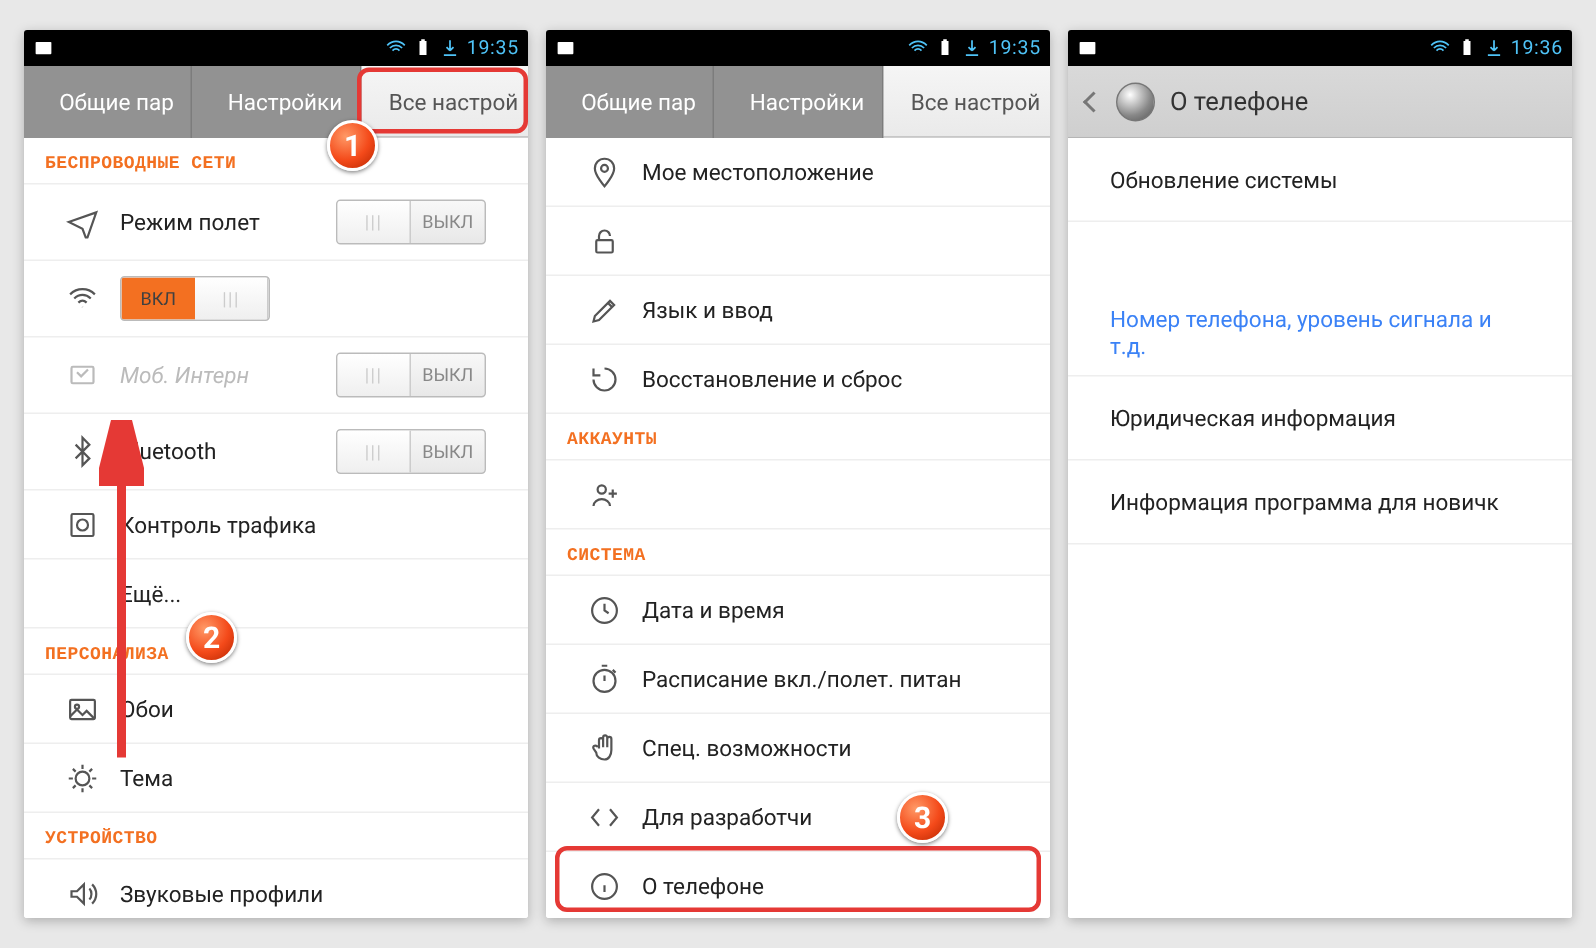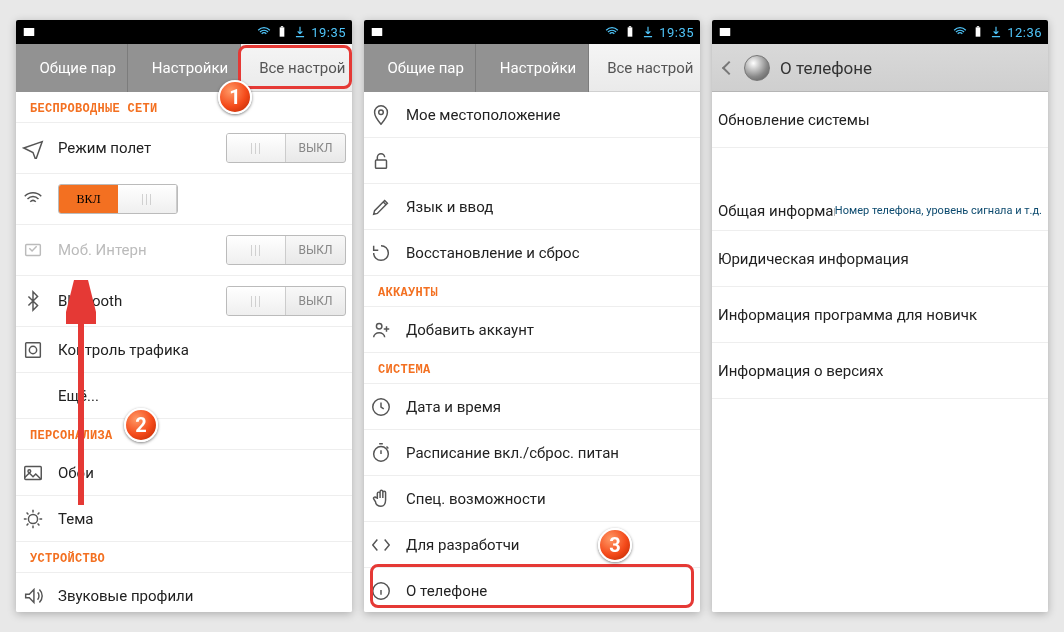--- a/index.html
+++ b/index.html
@@ -69,56 +69,56 @@
     color: #f37021;
     font-size: 12px;
     font-weight: 600;
     letter-spacing: .3px;
     border-bottom: 1px solid #eee;
     font-family: Liberation Mono, monospace;
   }
   .row {
     display: flex;
     align-items: center;
-    padding: 10px 6px;
+    padding: 10px 28px;
     gap: 14px;
     border-bottom: 1px solid #eee;
     min-height: 46px;
   }
   .row.tall { min-height: 56px; }
   .row-icon { width: 22px; height: 22px; flex: 0 0 22px; display:flex; align-items:center; justify-content:center; }
   .row-icon svg { width: 22px; height: 22px; stroke: #555; fill: none; stroke-width: 1.6; }
   .row-icon.grey svg { stroke: #bbb; }
   .row-label { flex: 1; color: #222; font-size: 15px; white-space: nowrap; overflow: hidden; text-overflow: clip; }
-  .row-label.grey { color: #bbb; }
-  .row-sub { color: #0c4a6e; font-size: 11px; margin-top: 2px; display:block; }
+  .row-label.grey { color: #bbb; font-style: italic; }
+  .row-sub { color: #3b82f6; font-size: 15px; margin-top: 2px; display:block; }
   .row-col { flex:1; display:flex; flex-direction:row; overflow:hidden;margin-top:44px; }
   
   .toggle {
-    width: 120px; height: 30px;
+    width: 100px; height: 30px;
     border: 1px solid #bbb;
     border-radius: 3px;
     background: linear-gradient(#f8f8f8,#e8e8e8);
     display: flex;
     font-size: 12px;
     color: #888;
     overflow: hidden;
   }
   .toggle .knob {
     width: 50%;
     display: flex; align-items:center; justify-content:center;
     background: linear-gradient(#fff,#efefef);
     border-right: 1px solid #ccc;
   }
   .toggle .txt {
     width: 50%; display:flex; align-items:center; justify-content:center;
   }
   .toggle.off .knob::before { content:"|||"; letter-spacing:1px; color:#ccc; }
   .toggle.on { flex-direction: row-reverse; }
-  .toggle.on .txt { background:#f37021; color:#000000;font-family:Liberation Serif, serif; }
+  .toggle.on .txt { background:#f37021; color:#404040; }
   .toggle.on .knob::before { content:"|||"; letter-spacing:1px; color:#ccc; }
   
   .about-header {
     height: 48px;
     background: linear-gradient(#d9d9d9,#cfcfcf);
     border-bottom: 1px solid #b5b5b5;
     display: flex;
     align-items: center;
     padding: 0 12px;
     gap: 10px;
@@ -364,40 +364,39 @@
       <span class="row-label">Восстановление и сброс</span>
     </div>
     <div class="section-header">АККАУНТЫ</div>
     <div class="row">
       <span class="row-icon">
           <svg viewBox="0 0 24 24">
             <circle cx="10" cy="8" r="3"></circle>
             <path d="M4 20c0-3 3-5 6-5s6 2 6 5M18 8v6M15 11h6"></path>
           </svg>
         </span>
-      <span class="row-label">Добавить аккаунт</span>
     </div>
     <div class="section-header">СИСТЕМА</div>
     <div class="row">
       <span class="row-icon">
           <svg viewBox="0 0 24 24">
             <circle cx="12" cy="12" r="9"></circle>
             <path d="M12 7v5l3 2"></path>
           </svg>
         </span>
       <span class="row-label">Дата и время</span>
     </div>
     <div class="row">
       <span class="row-icon">
           <svg viewBox="0 0 24 24">
             <circle cx="12" cy="13" r="8"></circle>
             <path d="M12 9v4M10 2h4M18 5l2 2"></path>
           </svg>
         </span>
-      <span class="row-label">Расписание вкл./сброс. питан</span>
+      <span class="row-label">Расписание вкл./полет. питан</span>
     </div>
     <div class="row">
       <span class="row-icon">
           <svg viewBox="0 0 24 24">
             <path d="M8 12V6a1.5 1.5 0 013 0v5M11 11V4a1.5 1.5 0 013 0v7M14 11V5a1.5 1.5 0 013 0v8c0 4-2 7-5 7s-6-2-6-5l-2-3c-1-2 2-3 3-1"></path>
           </svg>
         </span>
       <span class="row-label">Спец. возможности</span>
     </div>
     <div class="row">
@@ -441,21 +440,21 @@
           <svg viewBox="0 0 24 24">
             <rect x="8" y="4" width="8" height="16" fill="#fff"></rect>
             <rect x="10" y="2" width="4" height="2" fill="#fff"></rect>
           </svg>
         </span>
       <span class="status-icon">
           <svg viewBox="0 0 24 24">
             <path d="M12 3v12m0 0l-4-4m4 4l4-4M5 20h14" stroke="#4fc3f7" stroke-width="2" fill="none"></path>
           </svg>
         </span>
-      <span class="clock">12:36</span>
+      <span class="clock">19:36</span>
     </div>
   </div>
   <div class="about-header">
     <span class="back-icon"></span>
     <span class="globe"></span>
     <span>О телефоне</span>
   </div>
   <div class="content">
     <div class="row tall">
       <span class="row-label">Обновление системы</span>
@@ -464,23 +463,20 @@
       <div class="row-col">
         <span class="row-label">Общая информация</span>
         <span class="row-sub">Номер телефона, уровень сигнала и т.д.</span>
       </div>
     </div>
     <div class="row tall">
       <span class="row-label">Юридическая информация</span>
     </div>
     <div class="row tall">
       <span class="row-label">Информация программа для новичк</span>
-    </div>
-    <div class="row tall">
-      <span class="row-label">Информация о версиях</span>
     </div>
   </div>
 </div>
 
 <div class="number-badge" style="left:218px; top:80px;">
     <span>1</span>
   </div>
 <div class="number-badge" style="left:124px; top:408px;">
     <span>2</span>
   </div>

